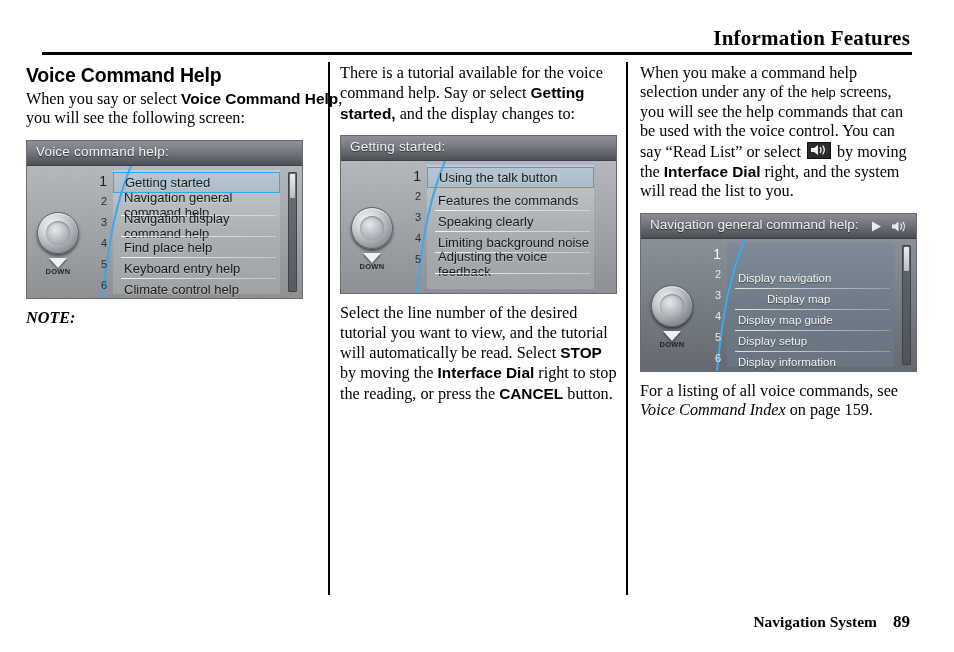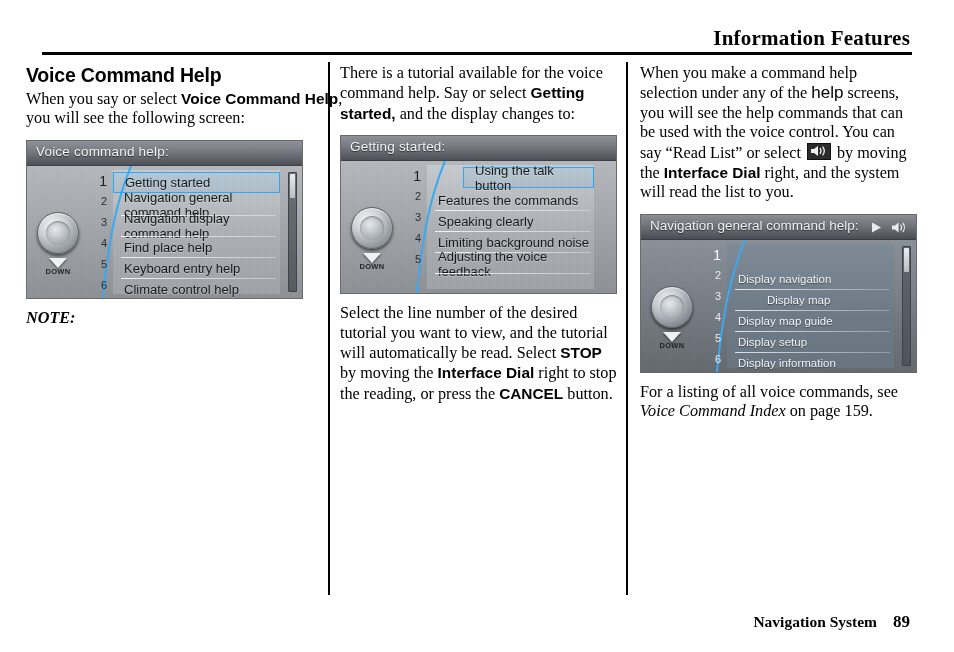--- a/index.html
+++ b/index.html
@@ -44,21 +44,21 @@
   p.body b{font-family:"Liberation Sans", sans-serif;font-size:15.4px;font-weight:bold;}
   .note-h{
     font-family:"Liberation Serif", serif;
     font-weight:bold;font-style:italic;font-size:16.2px;margin:0;
   }
   .note-b{
     font-family:"Liberation Serif", serif;
     font-style:italic;font-size:16.2px;line-height:19.4px;margin:0;
   }
   .ital{font-style:italic;}
-  .sans{font-family:"Liberation Sans", sans-serif;font-size:17px;}
+  .sans{font-family:"Liberation Sans", sans-serif;font-size:13px;}
 
   .footer{
     position:absolute;right:44px;bottom:20px;
     font-family:"Liberation Serif", serif;
     font-weight:bold;font-size:15.5px;
   }
   .footer .pg{margin-left:16px;font-size:17px;}
 
   
   .spk-inline{
@@ -305,21 +305,21 @@
         <div class="nums">
           <div class="n cur" style="top:7px;">1</div>
           <div class="n" style="top:29px;">2</div>
           <div class="n" style="top:50px;">3</div>
           <div class="n" style="top:71px;">4</div>
           <div class="n" style="top:92px;">5</div>
           <div class="n dim" style="top:113px;">6</div>
         </div>
 
         <div class="rows">
-          <div class="row sel" style="top:2px;margin-left:36px;">
+          <div class="row sel" style="top:2px;">
               <span>Using the talk button</span>
             </div>
           <div class="row" style="top:25px;">
               <span>Features the commands</span>
               <span class="ul"></span>
             </div>
           <div class="row" style="top:46px;">
               <span>Speaking clearly</span>
               <span class="ul"></span>
             </div>

